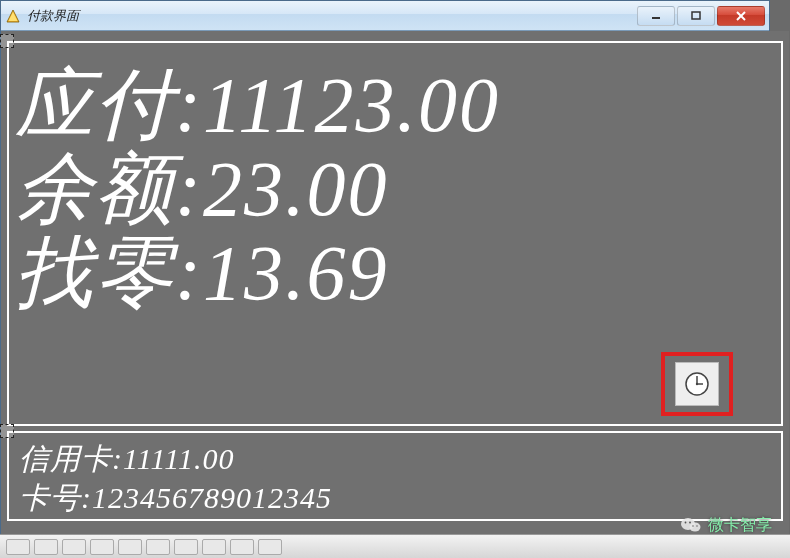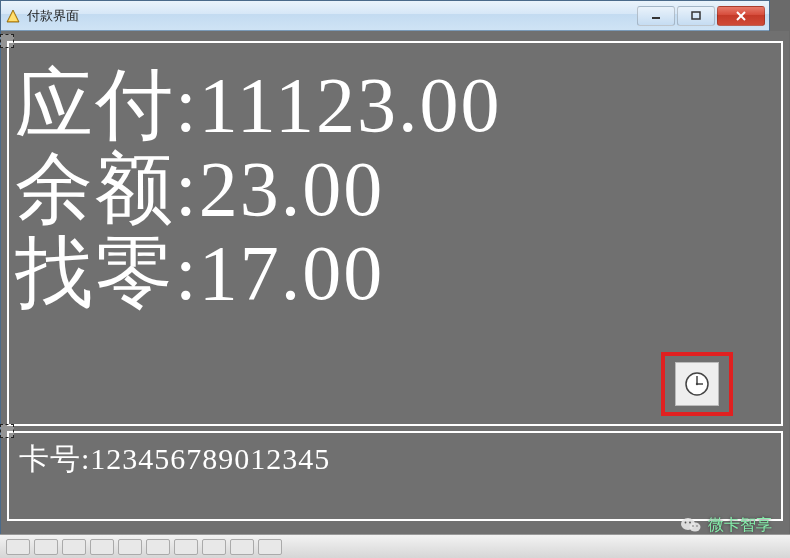--- a/index.html
+++ b/index.html
@@ -11,20 +11,21 @@
       overflow: hidden;
       position: relative;
     }
     .window {
       position: absolute;
       top: 0; left: 0;
       width: 770px;
       height: 534px;
       background: #ffffff;
       border: 1px solid #4a6a8a;
+      font-style: italic;
     }
     .titlebar {
       height: 30px;
       background: linear-gradient(to bottom, #eaf3fb 0%, #d6e7f7 45%, #c3dbf1 46%, #cfe3f5 100%);
       display: flex;
       align-items: center;
       padding: 0 4px;
       border-bottom: 1px solid #7a9ab8;
     }
     .titlebar-icon {
@@ -196,37 +197,40 @@
     <div class="panel panel-top">
       <div class="handle handle-top-tl"></div>
       <div class="big-lines">
         <div class="big-line">
           <span>应付</span>:<span>11123.00</span>
         </div>
         <div class="big-line">
           <span>余额</span>:<span>23.00</span>
         </div>
         <div class="big-line">
-          <span>找零</span>:<span>17.00</span>
+          <span>找零</span>:<span>13.69</span>
         </div>
       </div>
       <div class="clock-box">
         <div class="clock-inner">
           <svg width="26" height="26" viewBox="0 0 26 26">
             <circle cx="13" cy="13" r="11" fill="#fff" stroke="#444" stroke-width="1.5"></circle>
             <line x1="13" y1="13" x2="13" y2="5" stroke="#444" stroke-width="1.5"></line>
             <line x1="13" y1="13" x2="19" y2="13" stroke="#444" stroke-width="1.5"></line>
             <circle cx="13" cy="13" r="1.2" fill="#444"></circle>
           </svg>
         </div>
       </div>
     </div>
 
     <div class="panel panel-bottom">
       <div class="handle handle-bot-tl"></div>
+      <div class="small-line">
+        <span>信用卡</span>:<span>11111.00</span>
+      </div>
       <div class="small-line">
         <span>卡号</span>:<span>123456789012345</span>
       </div>
     </div>
 
   </div>
 </div>
 
 <div class="watermark">
   <span class="wm-icon">

